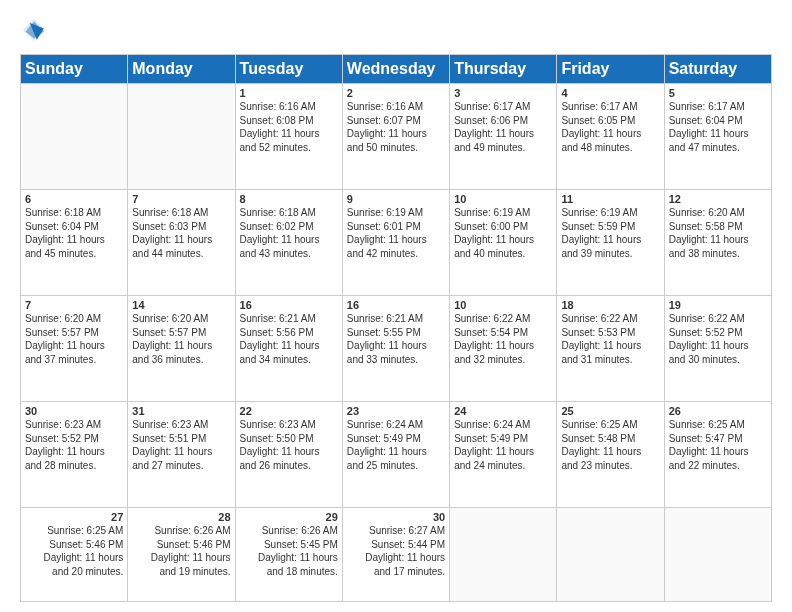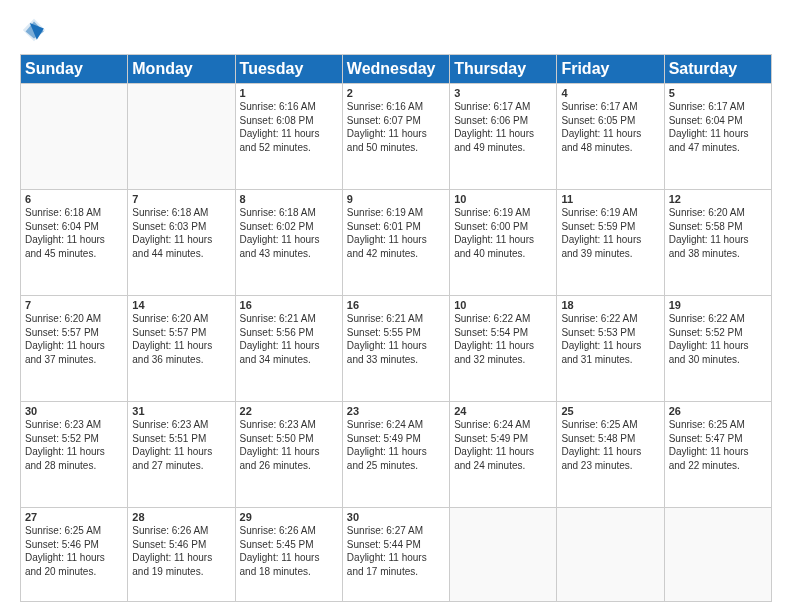--- a/index.html
+++ b/index.html
@@ -92,20 +92,21 @@
     .calendar tbody tr td .cell-text {
       font-size: 10px;
       line-height: 1.35;
       color: #333;
     }
     .calendar tbody tr td.empty {
       background: #f9f9f9;
     }
     .calendar tbody tr:last-child td {
       height: 78px;
+      text-align: right;
     }
   </style>
 </head>
 <body>
 
 <div class="page">
   <div class="header">
     <div class="logo">
       <svg class="logo-icon" viewBox="0 0 40 40">
         <polygon points="20,4 36,20 20,36 4,20" fill="#1a6fba" opacity="0.15"></polygon>

